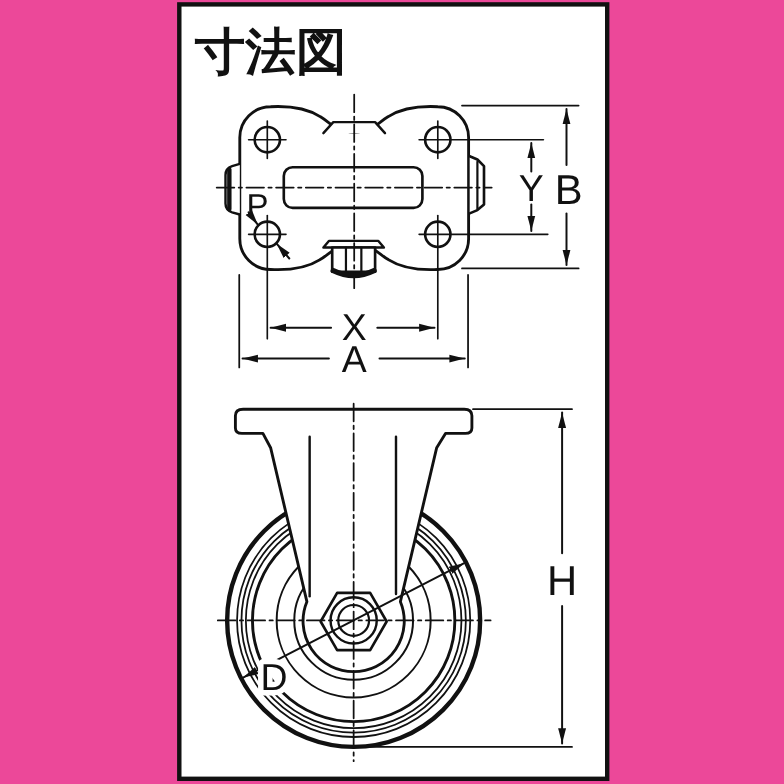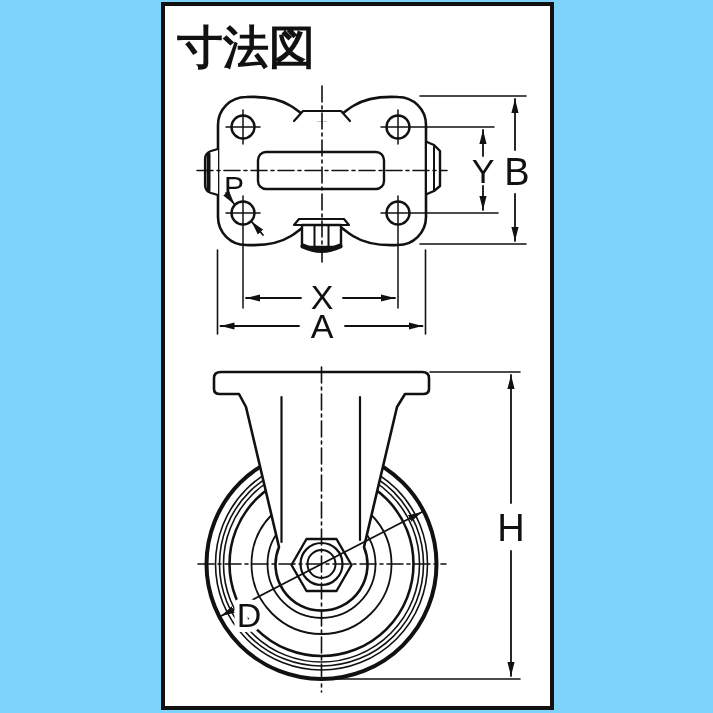--- a/index.html
+++ b/index.html
@@ -1,16 +1,16 @@
 <!DOCTYPE html>
 <html><head>
 <meta charset="utf-8">
 <style>
   html,body{margin:0;padding:0;background:#ffffff;}
-  .page{position:relative;width:713px;height:713px;background:#7dd3fc;overflow:hidden;
+  .page{position:relative;width:713px;height:713px;background:#ec4899;overflow:hidden;
         font-family:"Liberation Sans",sans-serif;}
   svg{position:absolute;left:0;top:0;}
   text{fill:#111111;}
   .title-txt{font-family:"Liberation Sans","DejaVu Sans",sans-serif;font-weight:bold;font-size:46px;}
   .dim-txt{font-family:"Liberation Sans",sans-serif;font-size:34px;}
   .dim-txt-sm{font-family:"Liberation Sans",sans-serif;font-size:30px;}
   .dim-txt-lg{font-family:"Liberation Sans",sans-serif;font-size:38px;}
   .halo{paint-order:stroke;stroke:#ffffff;stroke-width:10px;stroke-linejoin:round;}
 </style>
 </head>

